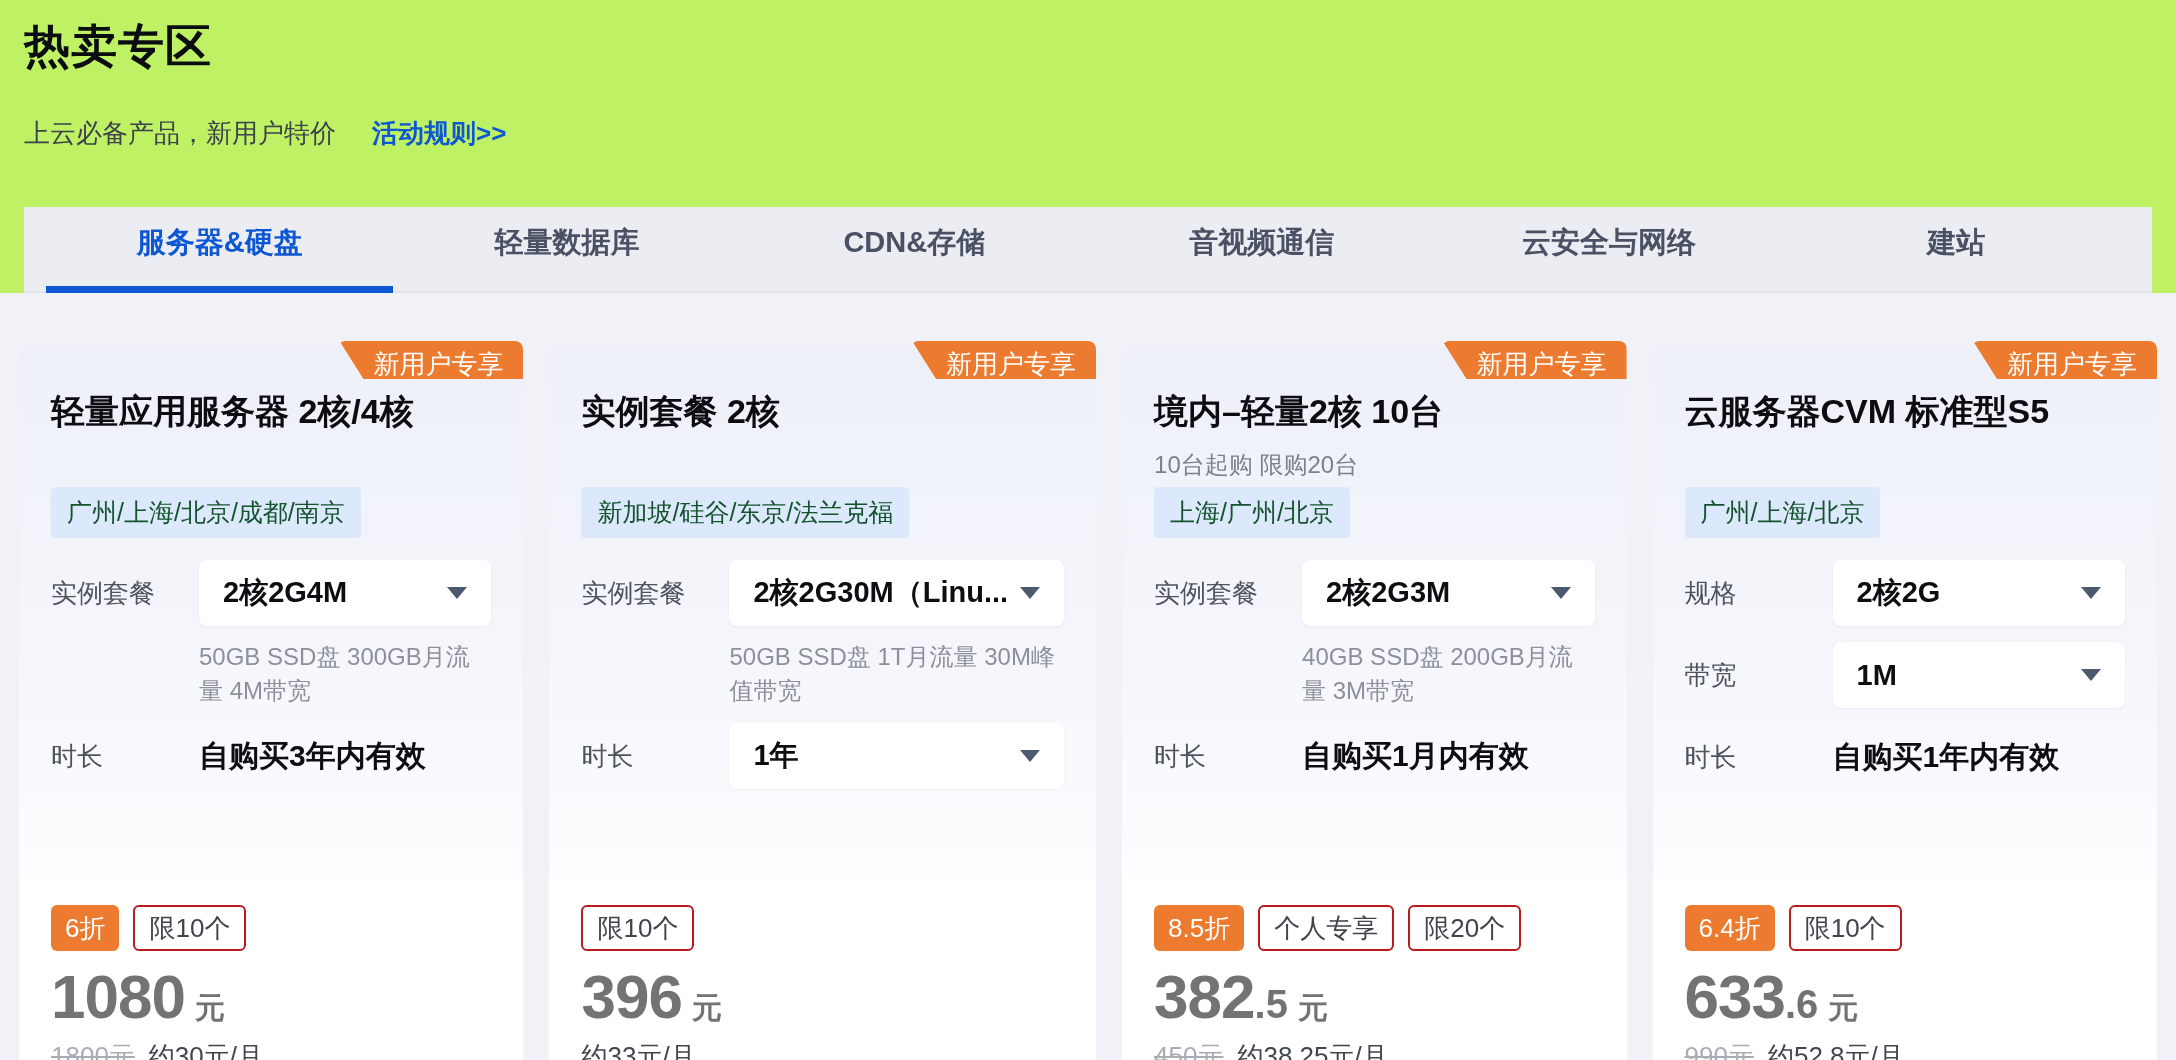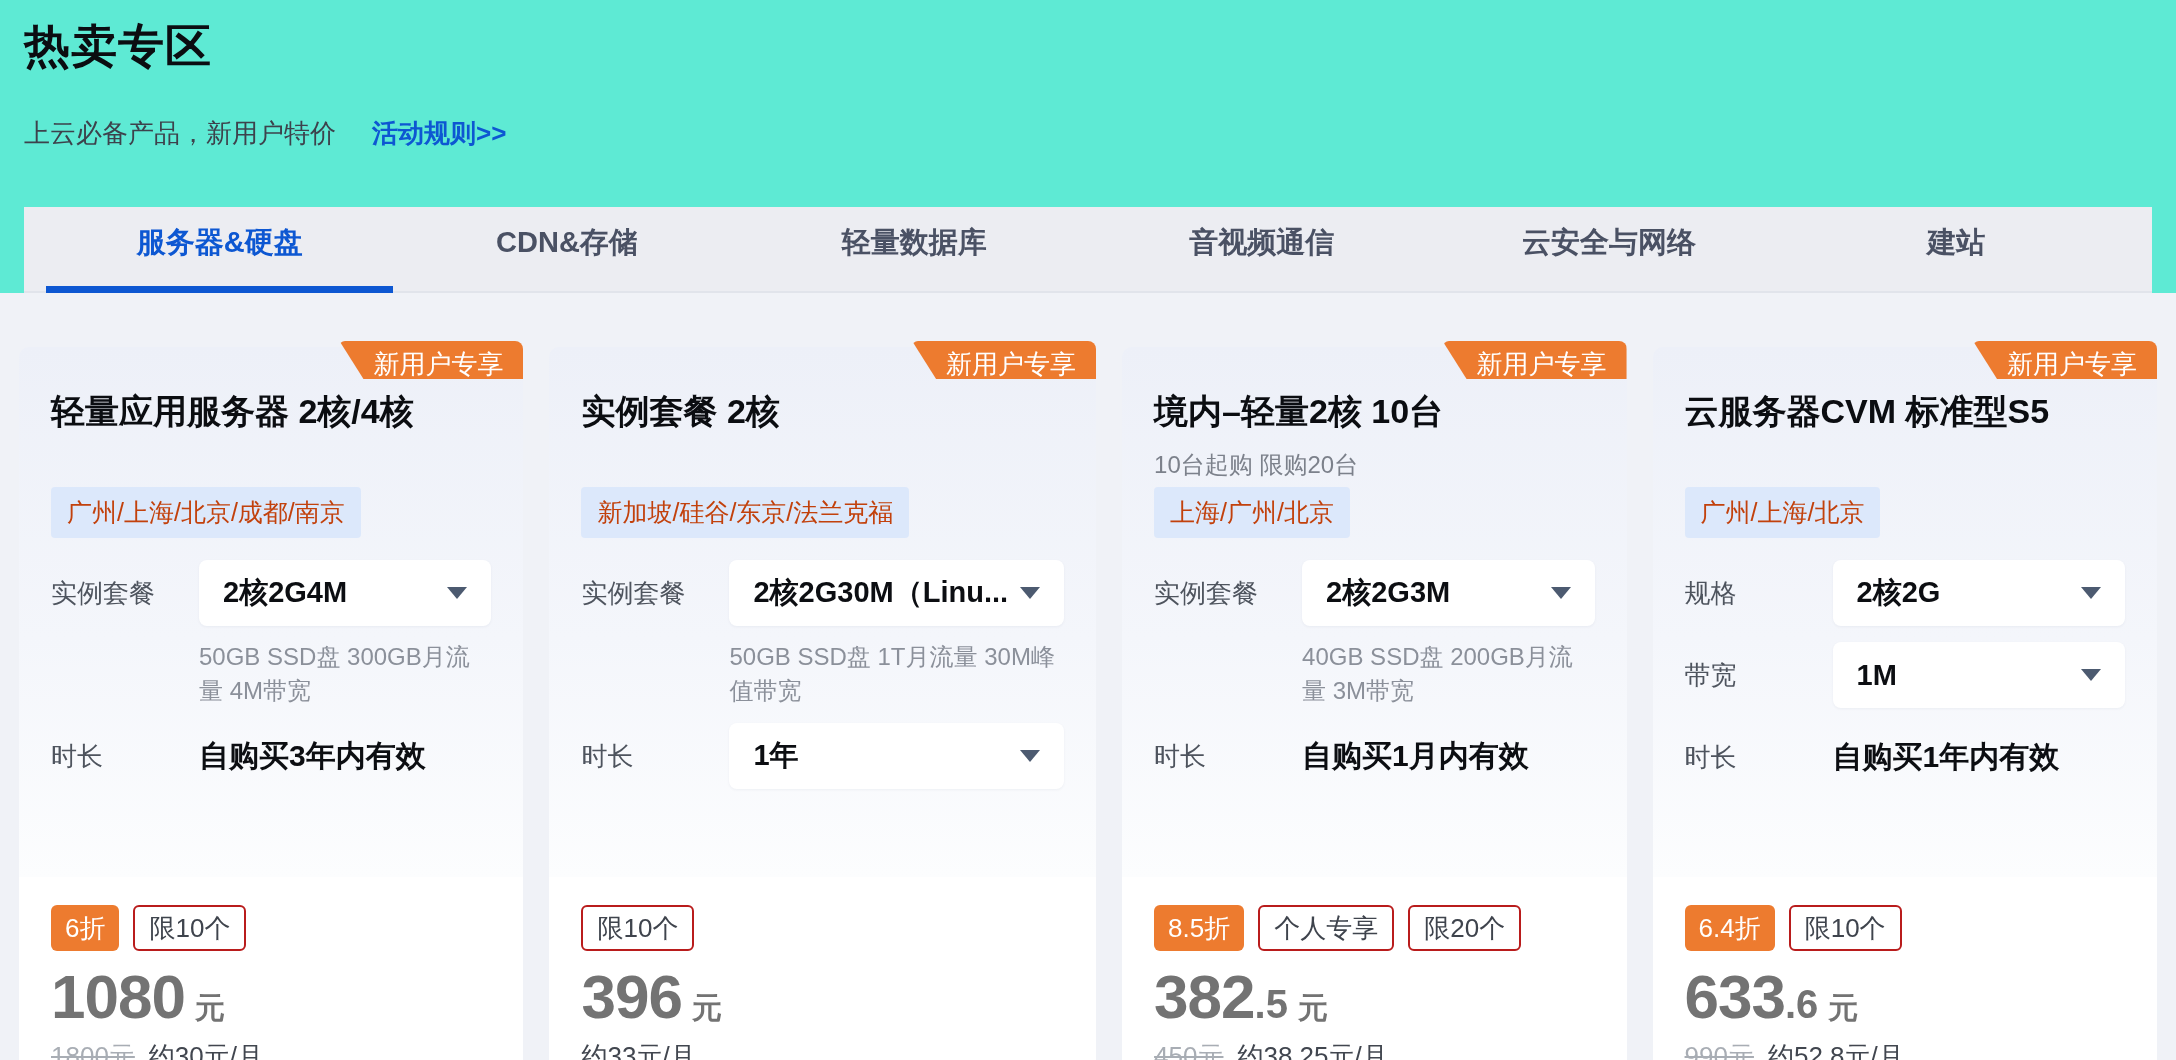--- a/index.html
+++ b/index.html
@@ -1,20 +1,20 @@
 <!DOCTYPE html>
 <html><head>
 <meta charset="utf-8">
 <style>
   * { margin:0; padding:0; box-sizing:border-box; }
   html,body { width:2176px; height:1060px; overflow:hidden;
     font-family:"Liberation Sans", sans-serif; background:#f0f2f7; color:#0c0e12; }
 
   
-  .header { background:#5eead4; padding:16px 24px 0; }
+  .header { background:#bef264; padding:16px 24px 0; }
   .page-title { font-size:46px; font-weight:bold; color:#0b0d11; letter-spacing:1px; }
   .sub-row { margin-top:38px; display:flex; align-items:center; gap:36px; font-size:26px; color:#3d424c; }
   .rules-link { color:#0d57d2; font-weight:bold; cursor:pointer; }
 
   
   .tabbar-wrap { background:#ecedf2; border-bottom:2px solid #e1e4eb; margin-top:56px; }
   .tabbar { display:flex; margin:0 22px;align-items:center; }
   .tab { flex:1; text-align:center; font-size:29px; font-weight:bold; color:#4a5164;
     padding:16px 0 28px; position:relative; cursor:pointer; }
   .tab.active { color:#0d57d2; }
@@ -26,21 +26,21 @@
 
   .ribbon { position:absolute; top:-6px; right:0; z-index:2; background:#ED7B2F; color:#fff;
     font-size:26px; line-height:46px; height:38px; padding:0 20px 0 34px;
     border-radius:6px 8px 0 0; clip-path:polygon(0 0, 100% 0, 100% 100%, 24px 100%); }
 
   .card-top { background:linear-gradient(180deg,#edf0f8 0%,#f4f6fb 55%,#fcfdfe 100%);
     border-radius:10px 10px 0 0; padding:42px 32px 0; height:530px; }
   .title-area { height:98px; }
   .card-title { font-size:34px; font-weight:bold; color:#0b0d11; }
   .card-sub { font-size:24px; color:#7c818b; margin-top:14px; }
-  .region-tag { display:inline-block; background:#dce8fb; color:#c2410c; font-size:25px;
+  .region-tag { display:inline-block; background:#dce8fb; color:#14532d; font-size:25px;
     padding:9px 16px; border-radius:4px; }
 
   .rows { margin-top:22px; }
   .row { display:flex; align-items:flex-start; }
   .row + .row { margin-top:16px; }
   .row-label { width:148px; flex:none; font-size:26px; color:#4e545e; line-height:66px; }
   .control { flex:1; min-width:0; }
   .select { background:#fff; border-radius:8px; height:66px; display:flex; align-items:center;
     justify-content:space-between; padding:0 24px; font-size:29px; font-weight:bold;
     cursor:pointer; box-shadow:0 1px 3px rgba(25,45,85,0.05); white-space:nowrap; }
@@ -67,22 +67,22 @@
 
 <header class="header">
   <h1 class="page-title">热卖专区</h1>
   <div class="sub-row">
     <span>上云必备产品，新用户特价</span>
     <a class="rules-link">活动规则&gt;&gt;</a>
   </div>
   <nav class="tabbar-wrap">
     <div class="tabbar">
       <div class="tab active">服务器&amp;硬盘</div>
+      <div class="tab">轻量数据库</div>
       <div class="tab">CDN&amp;存储</div>
-      <div class="tab">轻量数据库</div>
       <div class="tab">音视频通信</div>
       <div class="tab">云安全与网络</div>
       <div class="tab">建站</div>
     </div>
   </nav>
 </header>
 
 <main class="cards">
 
   <article class="card">

